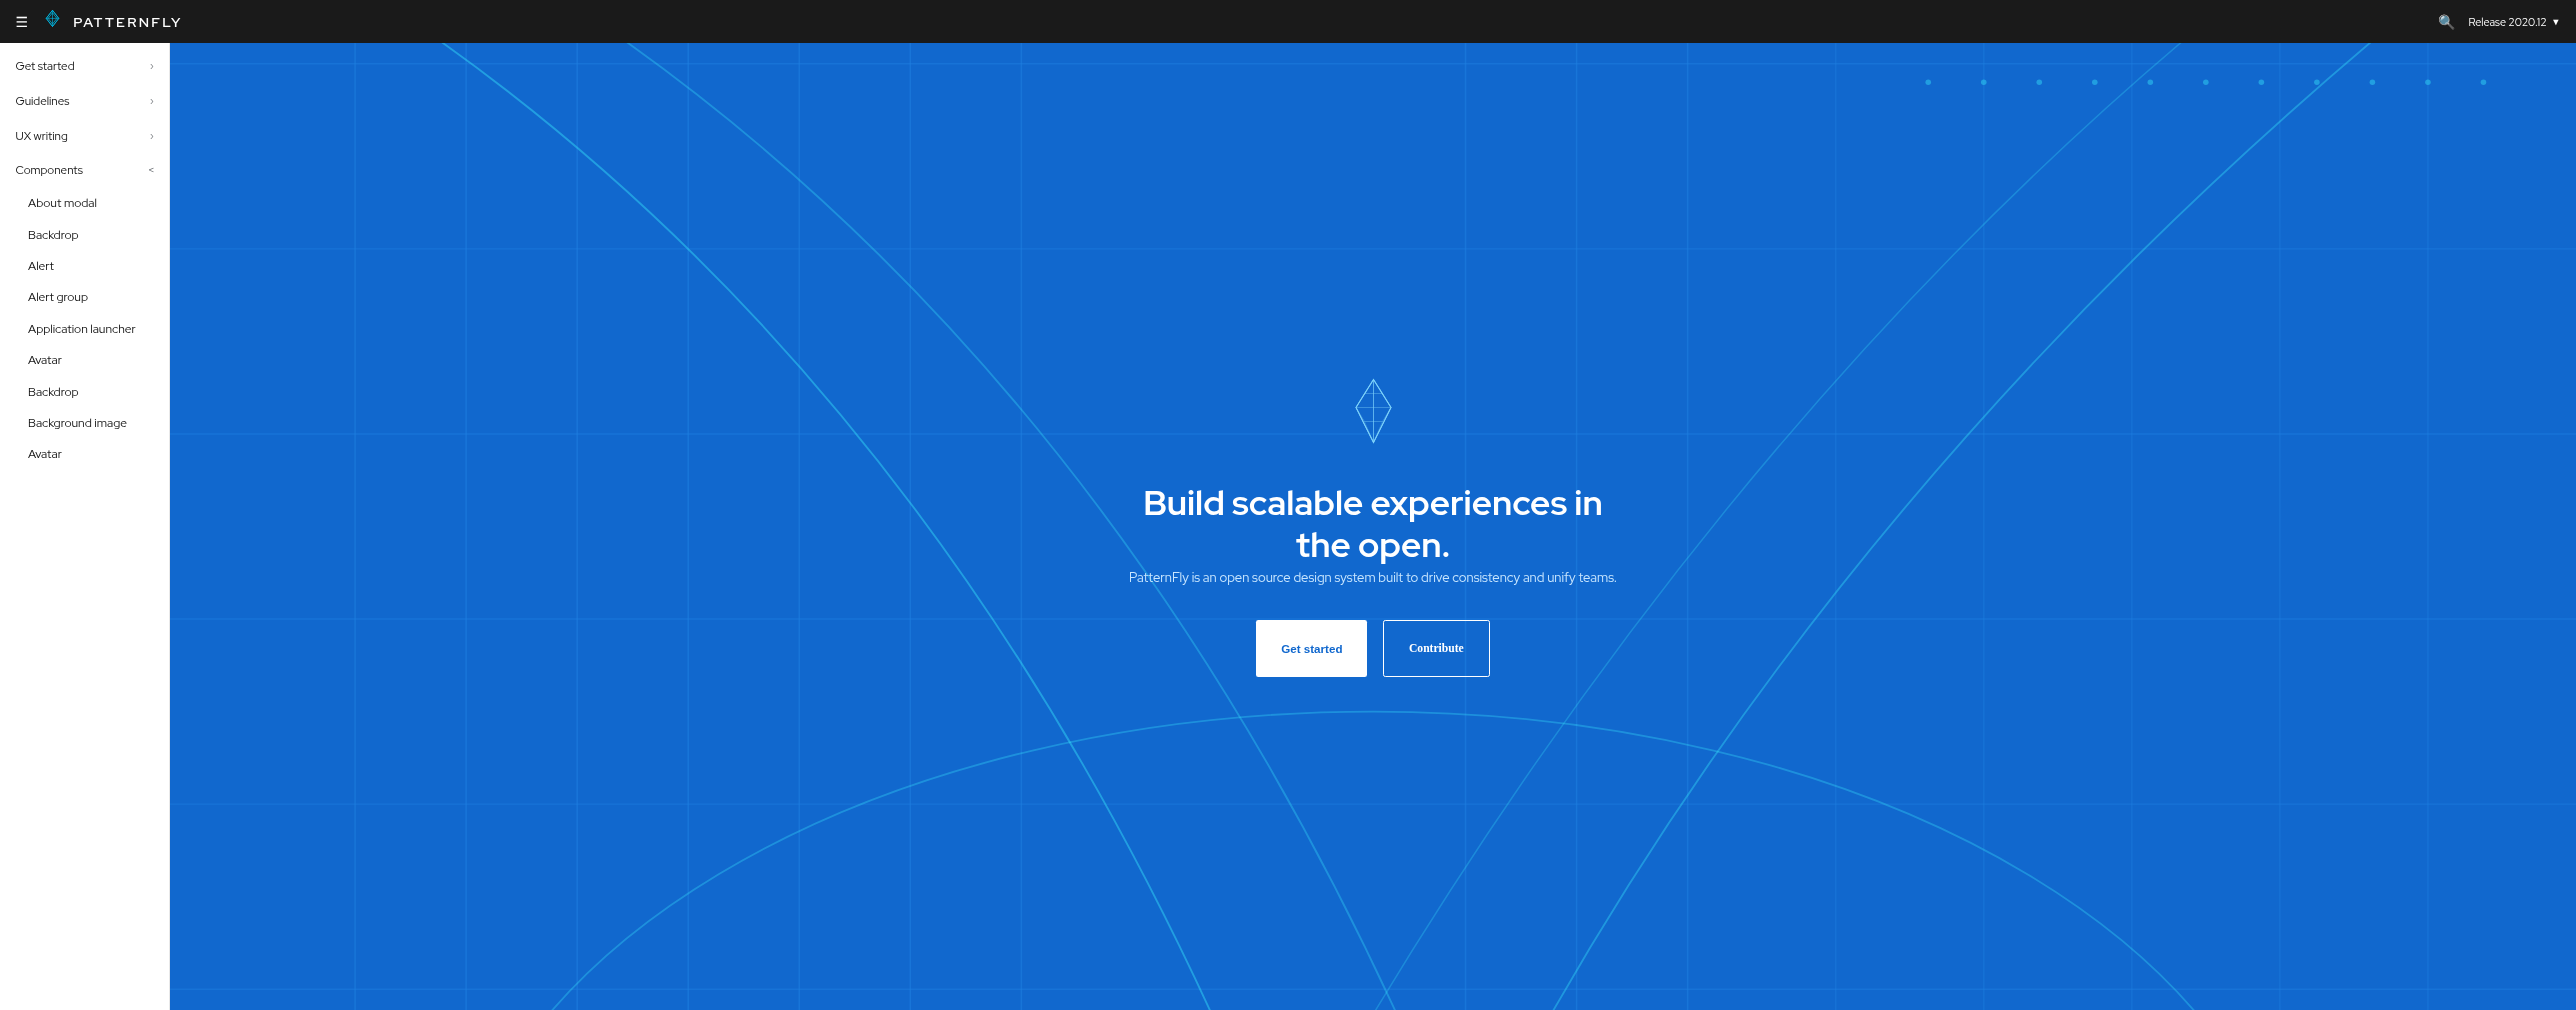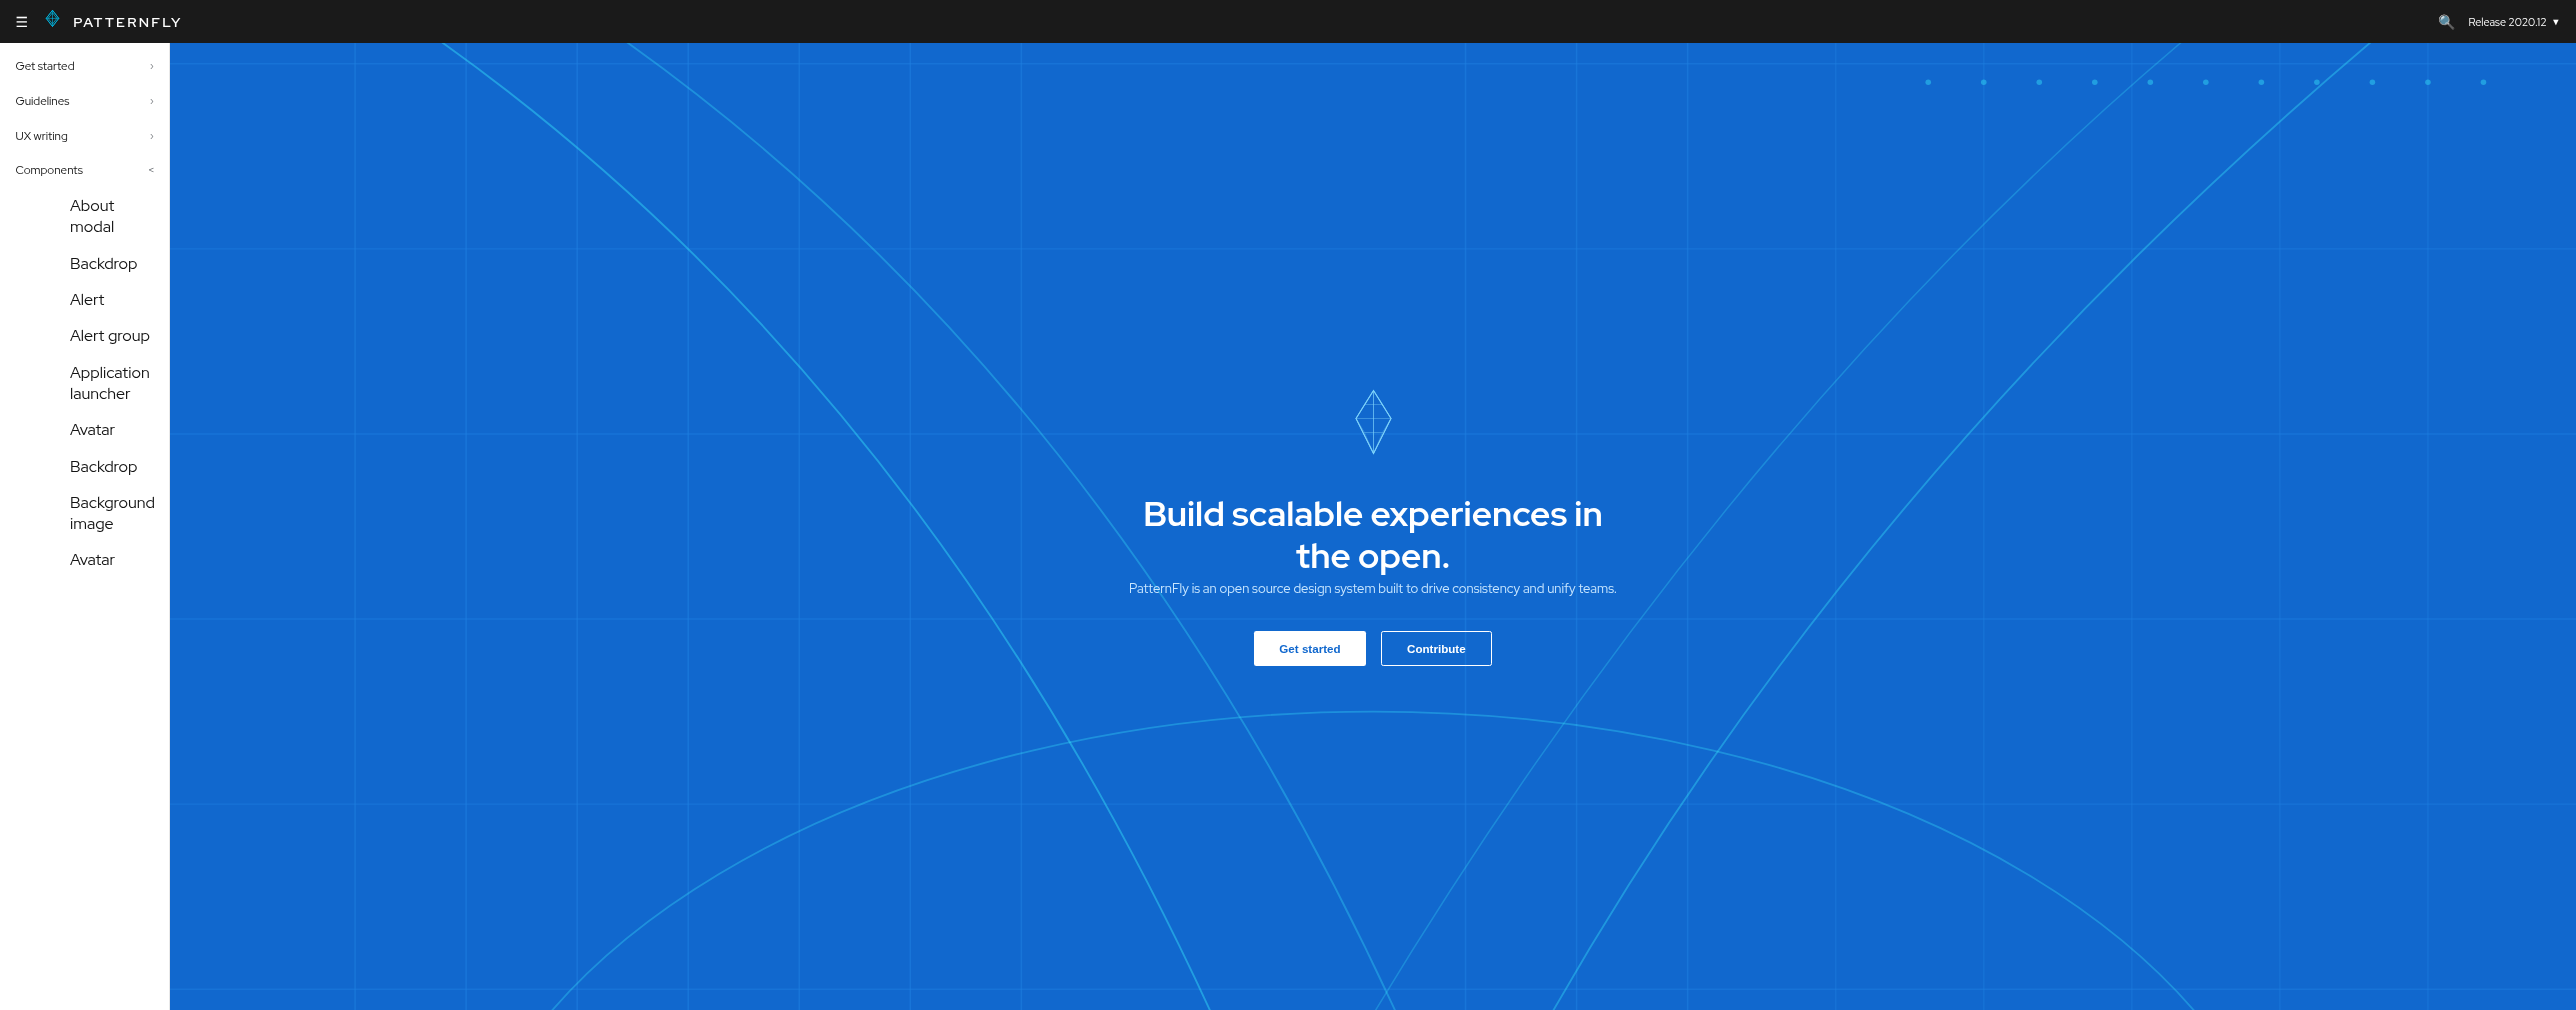--- a/index.html
+++ b/index.html
@@ -92,25 +92,24 @@
       color: #6a6e73;
     }
     .sidebar-item.expanded .chevron {
       transform: rotate(90deg);
     }
     .sidebar-sub-items {
       padding-left: 0;
     }
     .sidebar-sub-item {
       padding: 7.7px 15.5px 7.7px 28px;
-      font-size: 16px;
+      font-size: 12px;
       color: #151515;
       cursor: pointer;
       display: block;
-      margin-left: 42px;
     }
 
     
     .main {
       flex: 1;
       overflow-y: auto;
       position: relative;
     }
 
     
@@ -176,25 +175,26 @@
       padding: 10.8px 25px;
       font-size: 11.6px;
       font-weight: 600;
       cursor: pointer;
       border-radius: 2.3px;
     }
     .btn-contribute {
       background: transparent;
       color: #fff;
       border: 1.5px solid #fff;
-      padding: 10px 25px;
+      padding: 21px 25px;
       font-size: 11.6px;
       font-weight: 600;
       cursor: pointer;
       border-radius: 2.3px;
+      font-family: Liberation Serif, serif;
     }
   </style>
 </head>
 <body>
 
 <nav class="topnav">
   <span class="topnav-hamburger">☰</span>
   <div class="topnav-logo">
     <svg class="topnav-logo-icon" viewBox="0 0 40 40" fill="none" xmlns="http://www.w3.org/2000/svg">
 

